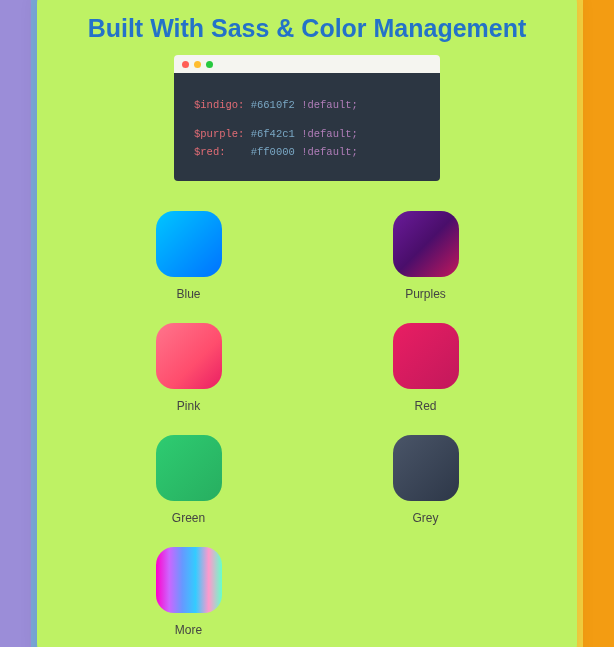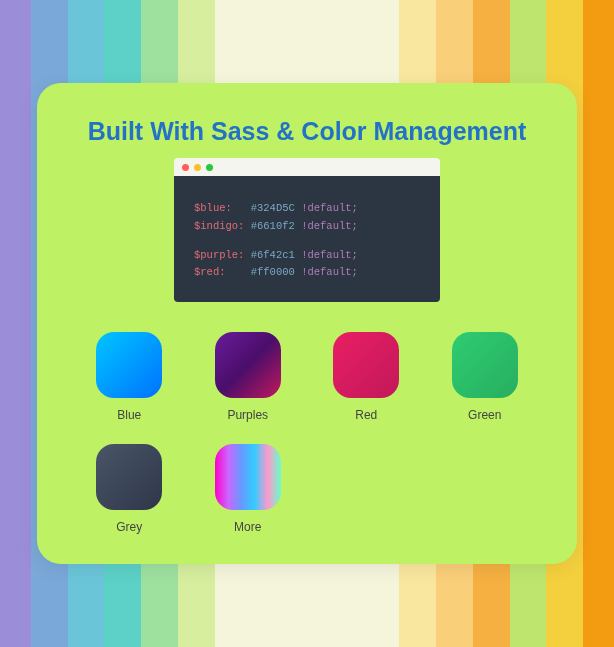--- a/index.html
+++ b/index.html
@@ -74,21 +74,21 @@
     line-height: 1.65;
     color: #b0b8c4;
   }
   .code-line { white-space: pre; }
   .var { color: #e06c75; }
   .val { color: #7aa8c5; }
   .flag { color: #b07db8; }
   .code-spacer { height: 12px; }
   .swatch-grid {
     display: grid;
-    grid-template-columns: repeat(4, 1fr);
+    grid-template-columns: repeat(2, 1fr);
     gap: 22px 34px;
     padding: 0 10px;
   }
   .swatch-item {
     display: flex;
     flex-direction: column;
     align-items: center;
   }
   .swatch {
     width: 66px;
@@ -115,36 +115,39 @@
 <div class="card">
   <h1 class="title">Built With Sass &amp; Color Management</h1>
 
   <div class="code-window">
     <div class="code-header">
       <span class="dot red"></span>
       <span class="dot yellow"></span>
       <span class="dot green"></span>
     </div>
     <div class="code-body" id="code-body">
-        <div class="code-line"><span class="var">$blue:   </span><span class="val">#324D5C </span><span class="flag">!default;</span></div>
         <div class="code-line"><span class="var">$indigo: </span><span class="val">#6610f2 </span><span class="flag">!default;</span></div>
         <div class="code-spacer"></div>
         <div class="code-line"><span class="var">$purple: </span><span class="val">#6f42c1 </span><span class="flag">!default;</span></div>
         <div class="code-line"><span class="var">$red:    </span><span class="val">#ff0000 </span><span class="flag">!default;</span></div>
       </div>
   </div>
 
   <div class="swatch-grid" id="swatch-grid">
       <div class="swatch-item">
         <div class="swatch sw-blue"></div>
         <div class="swatch-label">Blue</div>
       </div>
       <div class="swatch-item">
         <div class="swatch sw-purples"></div>
         <div class="swatch-label">Purples</div>
+      </div>
+      <div class="swatch-item">
+        <div class="swatch sw-pink"></div>
+        <div class="swatch-label">Pink</div>
       </div>
       <div class="swatch-item">
         <div class="swatch sw-red"></div>
         <div class="swatch-label">Red</div>
       </div>
       <div class="swatch-item">
         <div class="swatch sw-green"></div>
         <div class="swatch-label">Green</div>
       </div>
       <div class="swatch-item">

